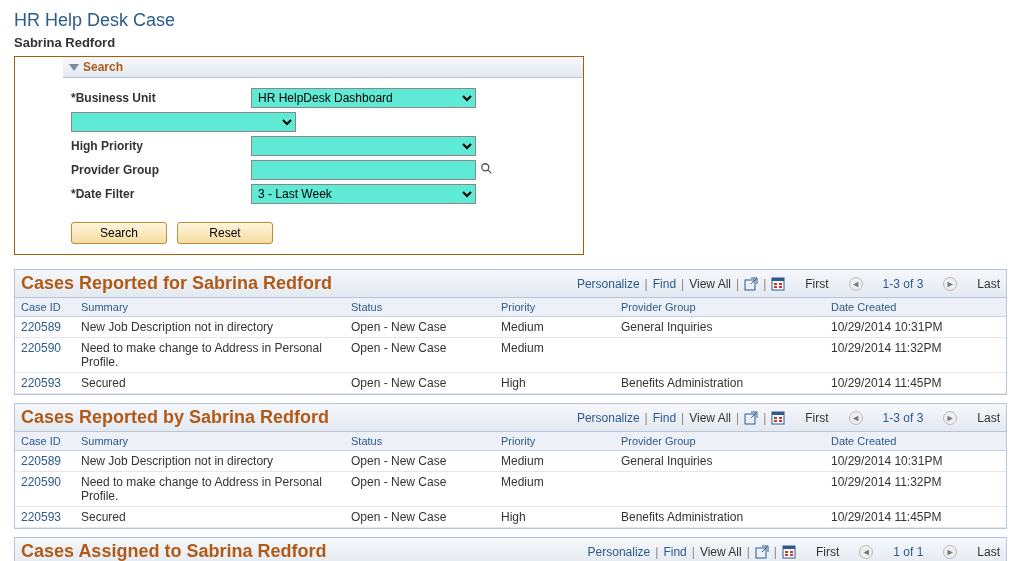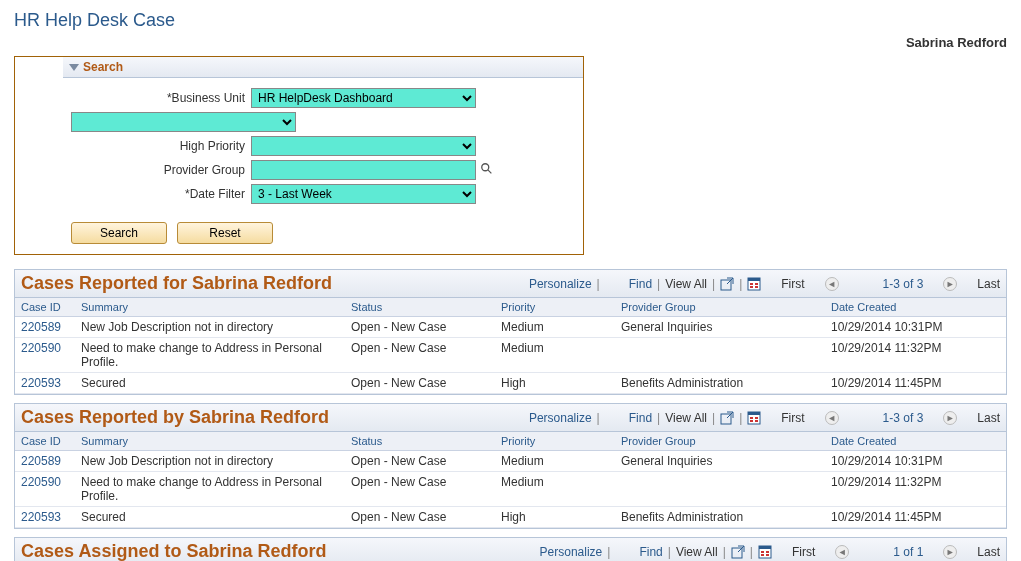--- a/index.html
+++ b/index.html
@@ -15,21 +15,20 @@
     font-size: 18px;
     color: #2b5a8c;
     font-weight: normal;
     margin: 0 0 2px 0;
   }
   .subtitle {
     font-size: 13px;
     font-weight: bold;
     color: #333;
     margin: 4px 0 6px 0;
-    text-align: right;
   }
   .search-panel {
     border: 1px solid #a16207;
     width: 570px;
     margin-bottom: 14px;
     padding-left: 48px;
   }
   .search-header {
     background: linear-gradient(#f5f7fb,#e4e9f1);
     border-bottom: 1px solid #b7c5d8;
@@ -49,23 +48,23 @@
   .search-body {
     padding: 10px 8px 8px 8px;
   }
   .form-row {
     display: flex;
     align-items: center;
     margin-bottom: 4px;
   }
   .form-label {
     width: 180px;
-    text-align: right;
+    text-align: left;
     padding-right: 6px;
-    font-weight: normal;
+    font-weight: bold;
     color: #333;
   }
   .sel, .txt {
     font-size: 12px;
     height: 20px;
     border: 1px solid #888;
     background: #5eead4;
     padding: 0 2px;
   }
   .sel { width: 225px; }
@@ -103,21 +102,21 @@
     color: #b15a16;
     font-size: 18px;
   }
   .grid-tools {
     display: flex;
     align-items: center;
     gap: 5px;
     color: #333;
   }
   .grid-tools .sep { color: #888; }
-  .link { color: #2b5a8c; cursor: pointer; margin-left: 24px; }
+  .link { color: #2b5a8c; cursor: pointer; }
   .tblicon {
     display:inline-block;
   }
   .tblicon svg { width:14px; height:14px; display:block; }
   .navgrp {
     display:flex;
     align-items:center;
     gap:20px;
   }
   .navarrow {

